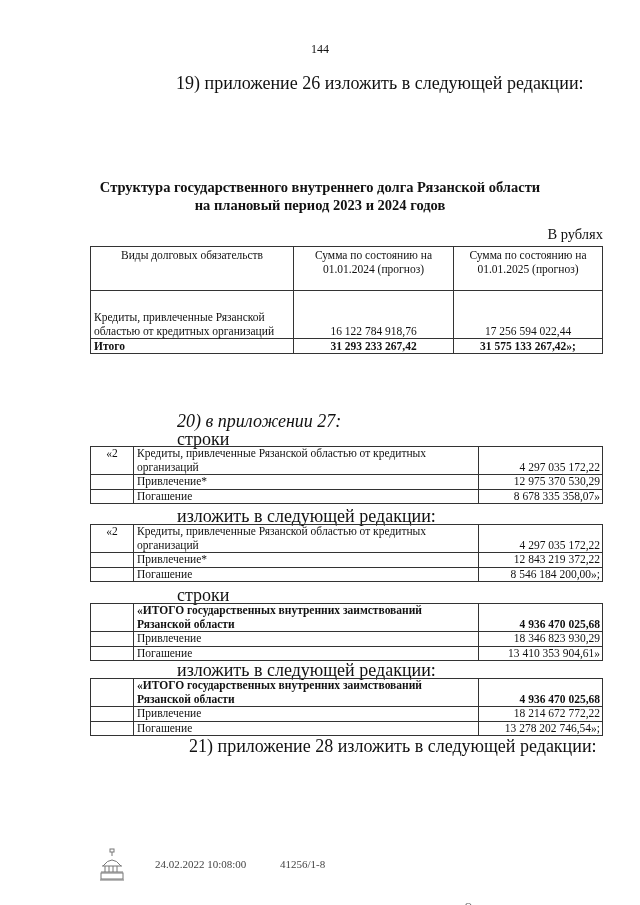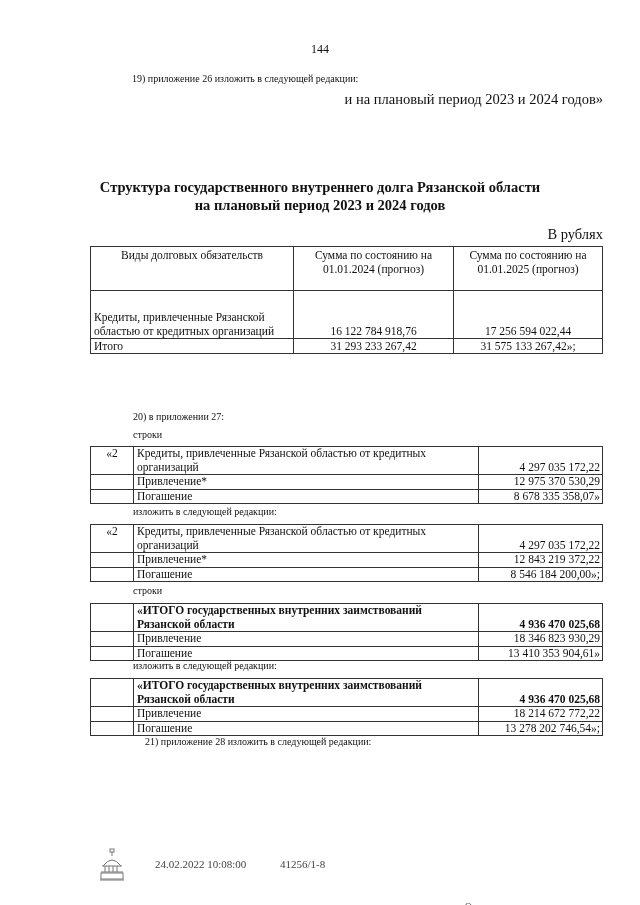--- a/index.html
+++ b/index.html
@@ -1,45 +1,44 @@
 <!DOCTYPE html>
 <html><head>
 <meta charset="utf-8">
 <style>
   html, body { margin:0; padding:0; }
   body { width:640px; height:905px; background:#ffffff; position:relative; overflow:hidden;
          font-family:"Liberation Serif","DejaVu Serif",serif; color:#111; }
   .abs { position:absolute; }
   .pn { left:0; width:640px; top:42px; text-align:center; font-size:12px; }
-  .para { font-size:10px; white-space:nowrap; }
+  .para { font-size:18px; white-space:nowrap;margin-left:44px; }
   .annex { right:37px; text-align:right; font-size:14.5px; line-height:17px; top:91px; }
   .title { left:0; width:700px; text-align:center; font-weight:bold; font-size:14.5px; line-height:18px; top:178px; }
   .unit { right:37px; top:226px; font-size:14.5px; }
   table { border-collapse:collapse; position:absolute; font-size:11.5px; line-height:13.5px; }
   td { border:1px solid #333; padding:0 3px; vertical-align:bottom; }
   .t1 { left:90px; top:246px; width:513px; }
   .t1 td.h { text-align:center; vertical-align:top; padding-top:2px; }
   .t1 td.num { text-align:center; }
-  .t1 tr.total td { font-weight:normal; }
+  .t1 tr.total td { font-weight:bold; }
   .tsm { left:90px; width:513px; }
   .tsm td.c1 { width:36px; text-align:center; vertical-align:top; }
   .tsm td.c3 { width:118px; text-align:right; padding-right:2px;margin-top:24px; }
   .tsm tr.b td.c2, .tsm tr.b td.c3 { font-weight:bold; }
   .footer { font-size:11px; color:#444; }
   .dept { font-size:10px; color:#666; text-align:center; line-height:13px; letter-spacing:0.3px;margin-top:47px; }
 </style>
 </head>
 <body>
 
 <div class="abs pn">144</div>
 
 <div class="abs para" style="left:132px; top:73px;">19) приложение 26 изложить в следующей редакции:</div>
 
 <div class="abs annex">
-  <div>и на плановый период 2023 и 2024 годов»</div>
 </div>
 
 <div class="abs title" style="left:-30px;">
   <div>Структура государственного внутреннего долга Рязанской области</div>
   <div>на плановый период 2023 и 2024 годов</div>
 </div>
 
 <div class="abs unit">В рублях</div>
 
 <table class="t1">
@@ -55,21 +54,21 @@
     <td class="num">17 256 594 022,44</td>
   </tr>
   <tr class="total" style="height:15px;">
     <td>Итого</td>
     <td class="num">31 293 233 267,42</td>
     <td class="num">31 575 133 267,42»;</td>
   </tr>
 </tbody>
   </table>
 
-<div class="abs para" style="left:133px; top:411px;">20) в приложении 27:</div>
+<div class="abs para" style="left:133px; top:411px;font-style:italic;">20) в приложении 27:</div>
 <div class="abs para" style="left:133px; top:429px;">строки</div>
 
 <table class="tsm" style="top:446px;">
   <tbody>
       <tr style="height:28px;">
     <td class="c1">«2</td>
     <td class="c2">Кредиты, привлеченные Рязанской областью от кредитных организаций</td>
     <td class="c3">4 297 035 172,22</td>
   </tr>
   <tr style="height:14px;">

